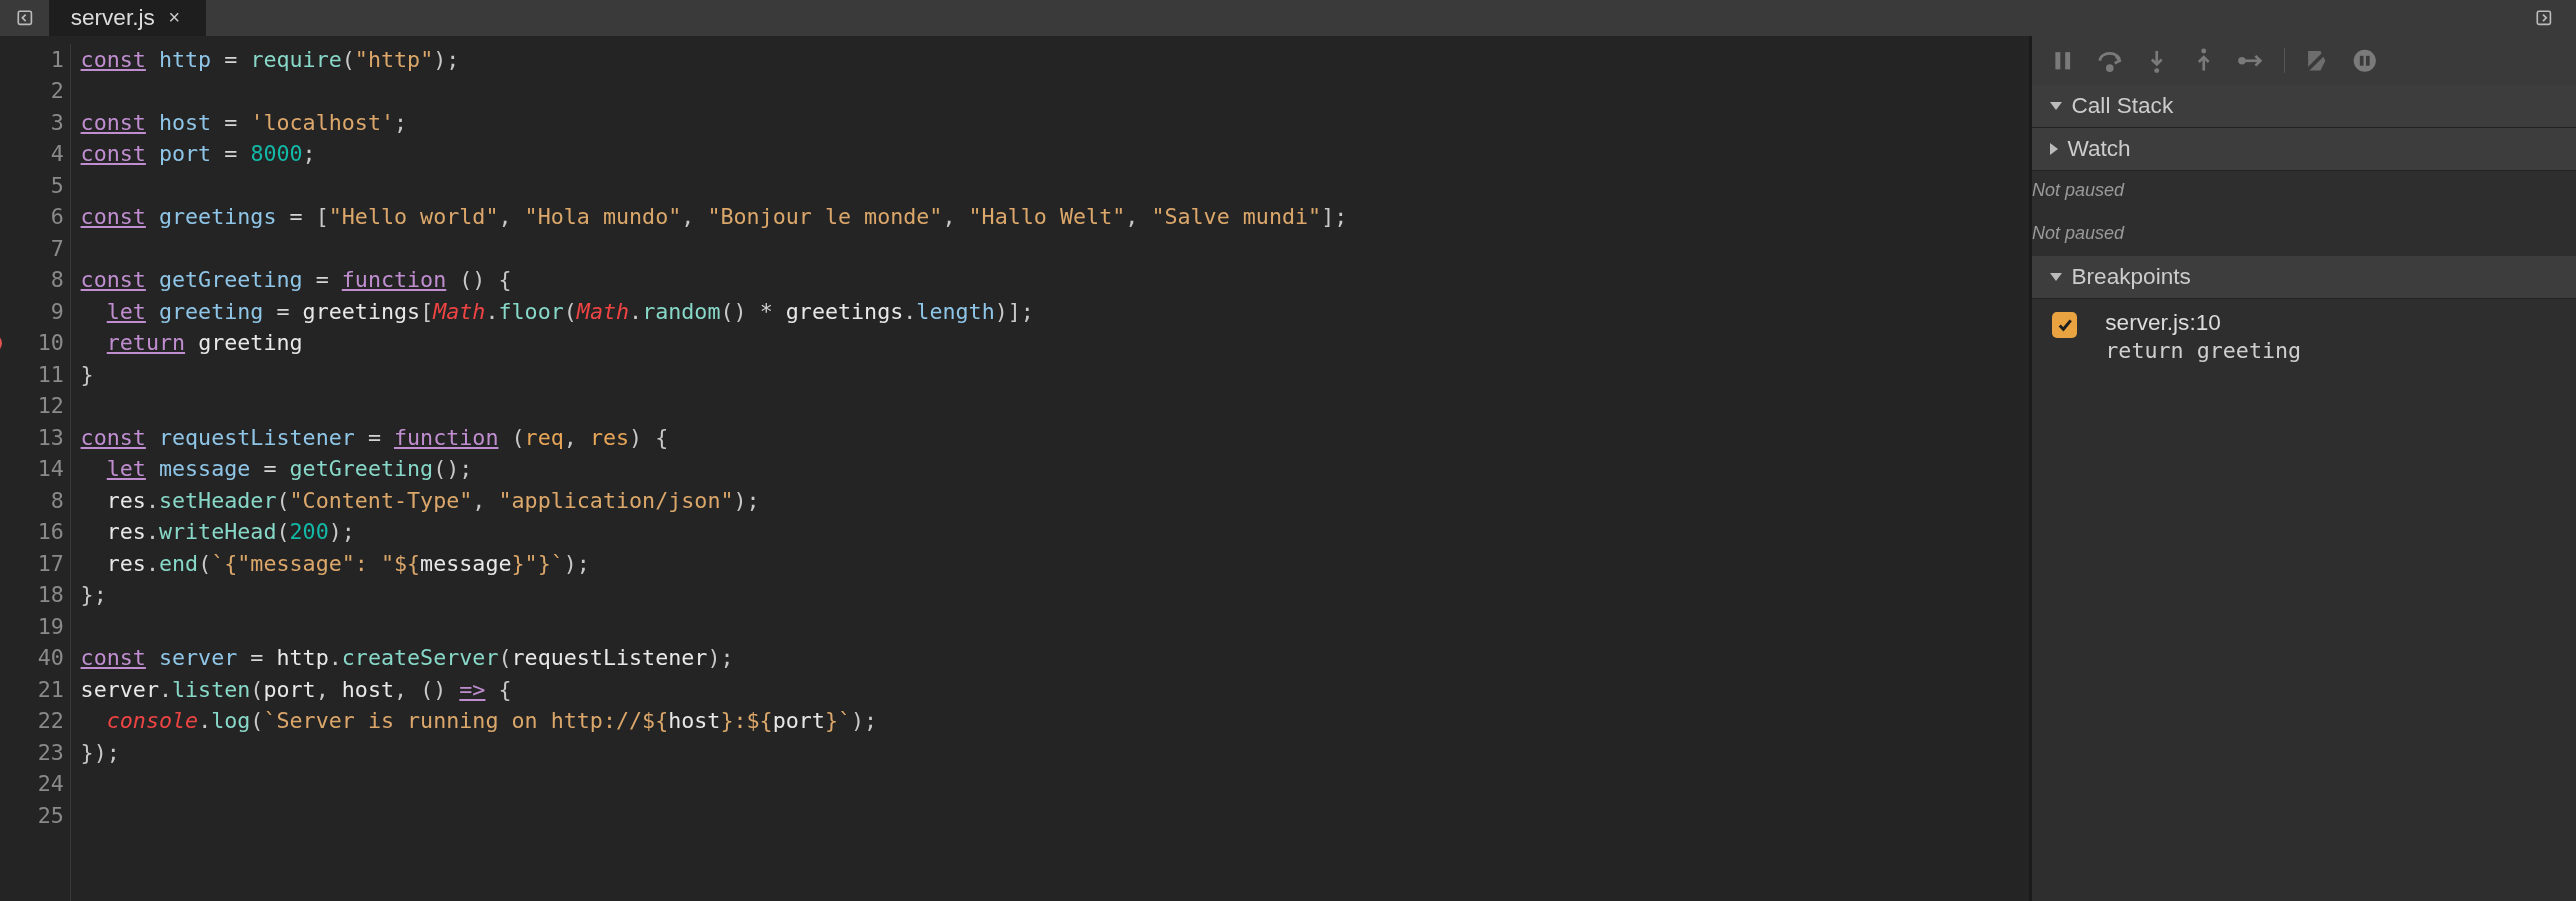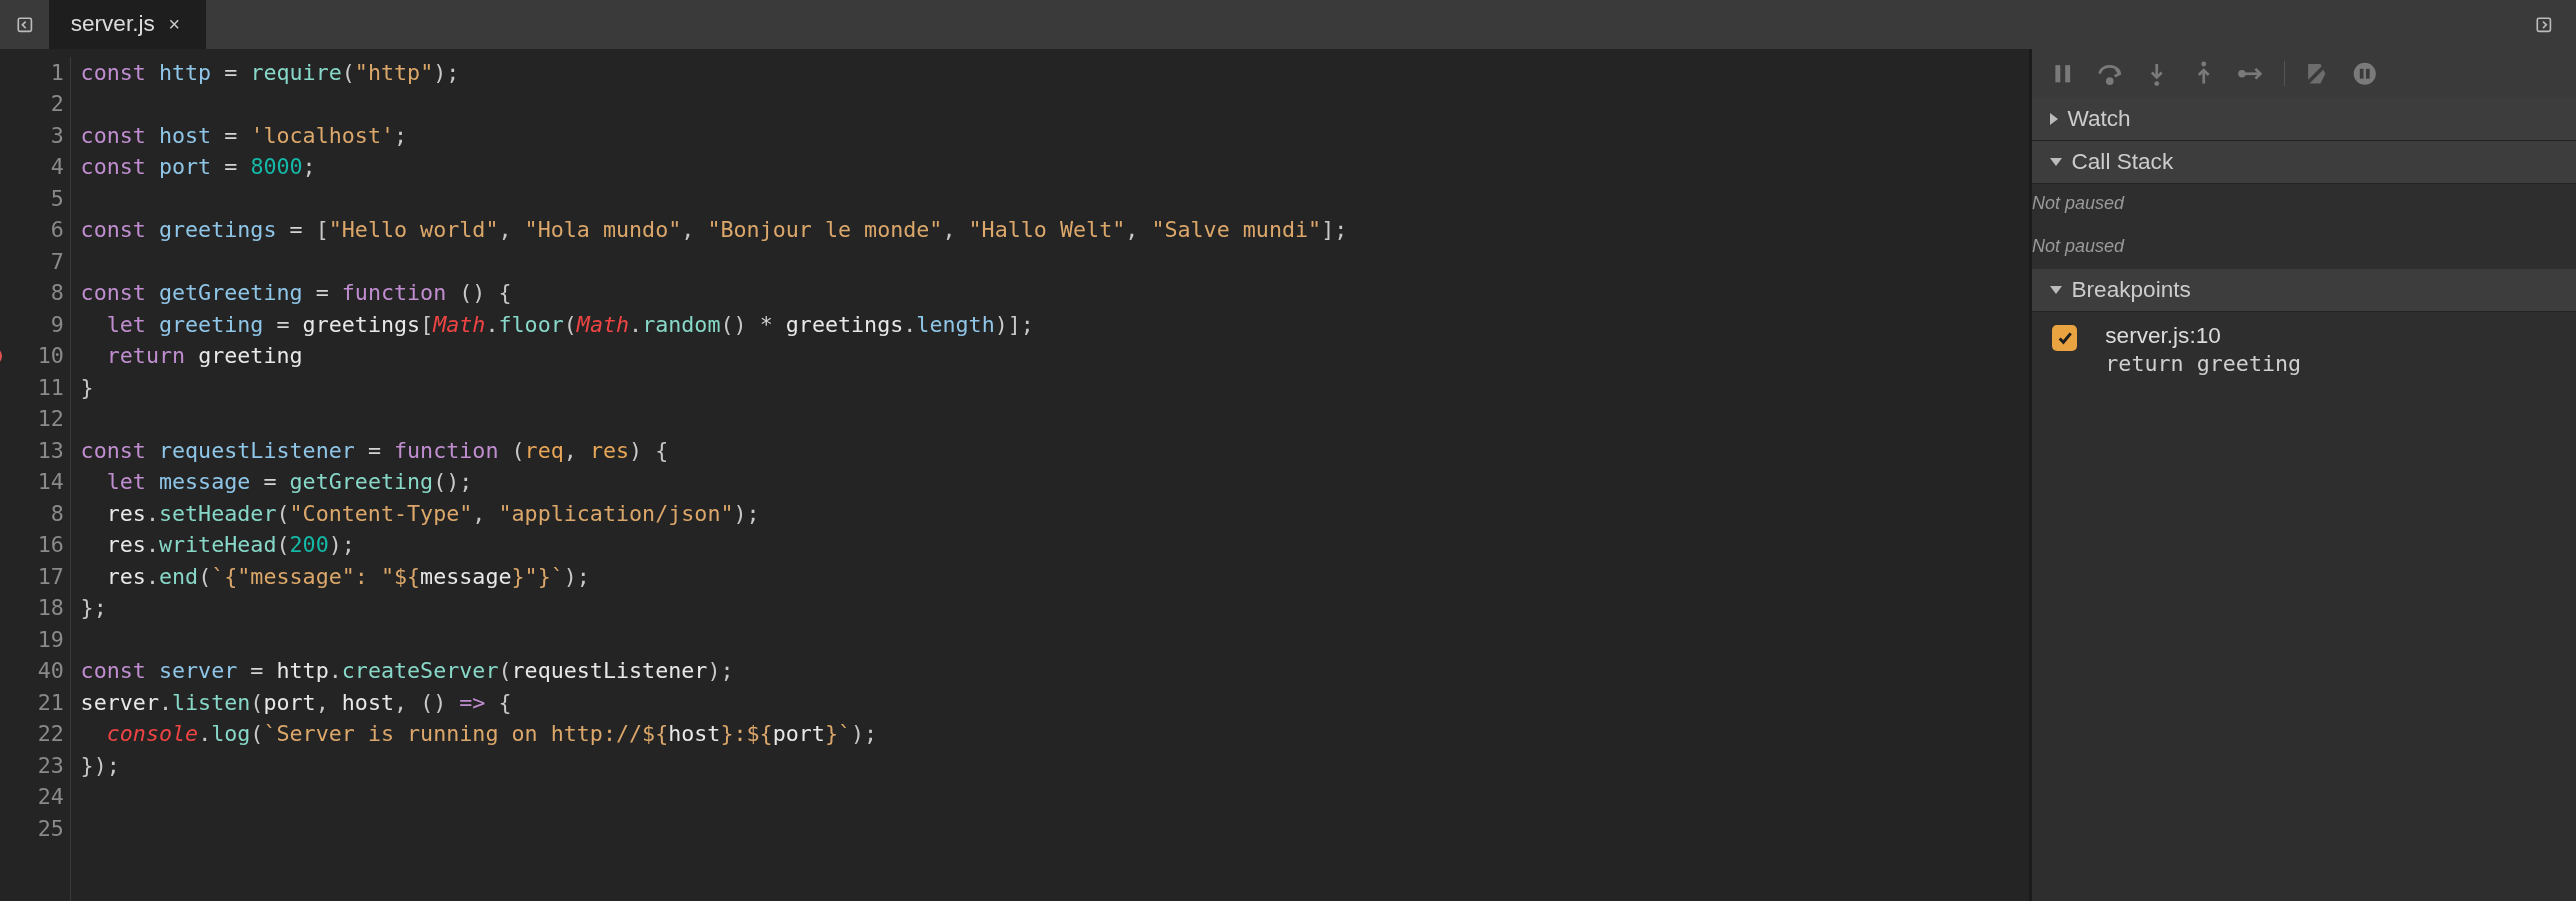--- a/index.html
+++ b/index.html
@@ -9,21 +9,21 @@
     font-family: "SF Mono","Consolas","Menlo",monospace;
     font-size: 21.7px;
     width: 2576px;
     height: 902px;
     overflow: hidden;
     display: flex;
     flex-direction: column;
   }
   
   .topbar {
-    height: 49px;
+    height: 36px;
     background: #3a3a3a;
     display: flex;
     align-items: stretch;
     position: relative;
   }
   .topbar .left {
     display: flex;
     align-items: stretch;
   }
   .tab-prev, .tab-next {
@@ -96,21 +96,21 @@
     width: 13.8px;
   }
   .code {
     padding-left: 9.8px;
     font-size: 21.7px;
     line-height: 31.5px;
     white-space: pre;
   }
   .code .row { height: 31.5px; }
   
-  .kw   { color: #c08ed0; }      
+  .kw   { color: #c08ed0; text-decoration: underline; }      
   .var  { color: #8fc6e8; }      
   .varw { color: #e8e8e8; }
   .op   { color: #d4d4d4; }
   .call { color: #87d8c8; }      
   .str  { color: #dca76a; }      
   .num  { color: #14b8a6; }      
   .obj  { color: #ef4444; font-style: italic; }
   .pun  { color: #c8c8c8; }
   .prm  { color: #e8a658; }
   
@@ -299,27 +299,27 @@
       <div class="ico">
           <svg viewBox="0 0 24 24" fill="#7a7a7a">
             <circle cx="12" cy="12" r="9"></circle>
             <rect x="8" y="8" width="3" height="8" fill="#3a3a3a"></rect>
             <rect x="13" y="8" width="3" height="8" fill="#3a3a3a"></rect>
           </svg>
         </div>
     </div>
 
     <div class="section-header">
+      <span class="tri down"></span>
+      <span>Call Stack</span>
+    </div>
+
+    <div class="section-header">
       <span class="tri right"></span>
       <span>Watch</span>
-    </div>
-
-    <div class="section-header">
-      <span class="tri down"></span>
-      <span>Call Stack</span>
     </div>
     <div class="section-body">Not paused</div>
 
     <div class="section-body">Not paused</div>
 
     <div class="section-header">
       <span class="tri down"></span>
       <span>Breakpoints</span>
     </div>
     <div class="bp-list">

